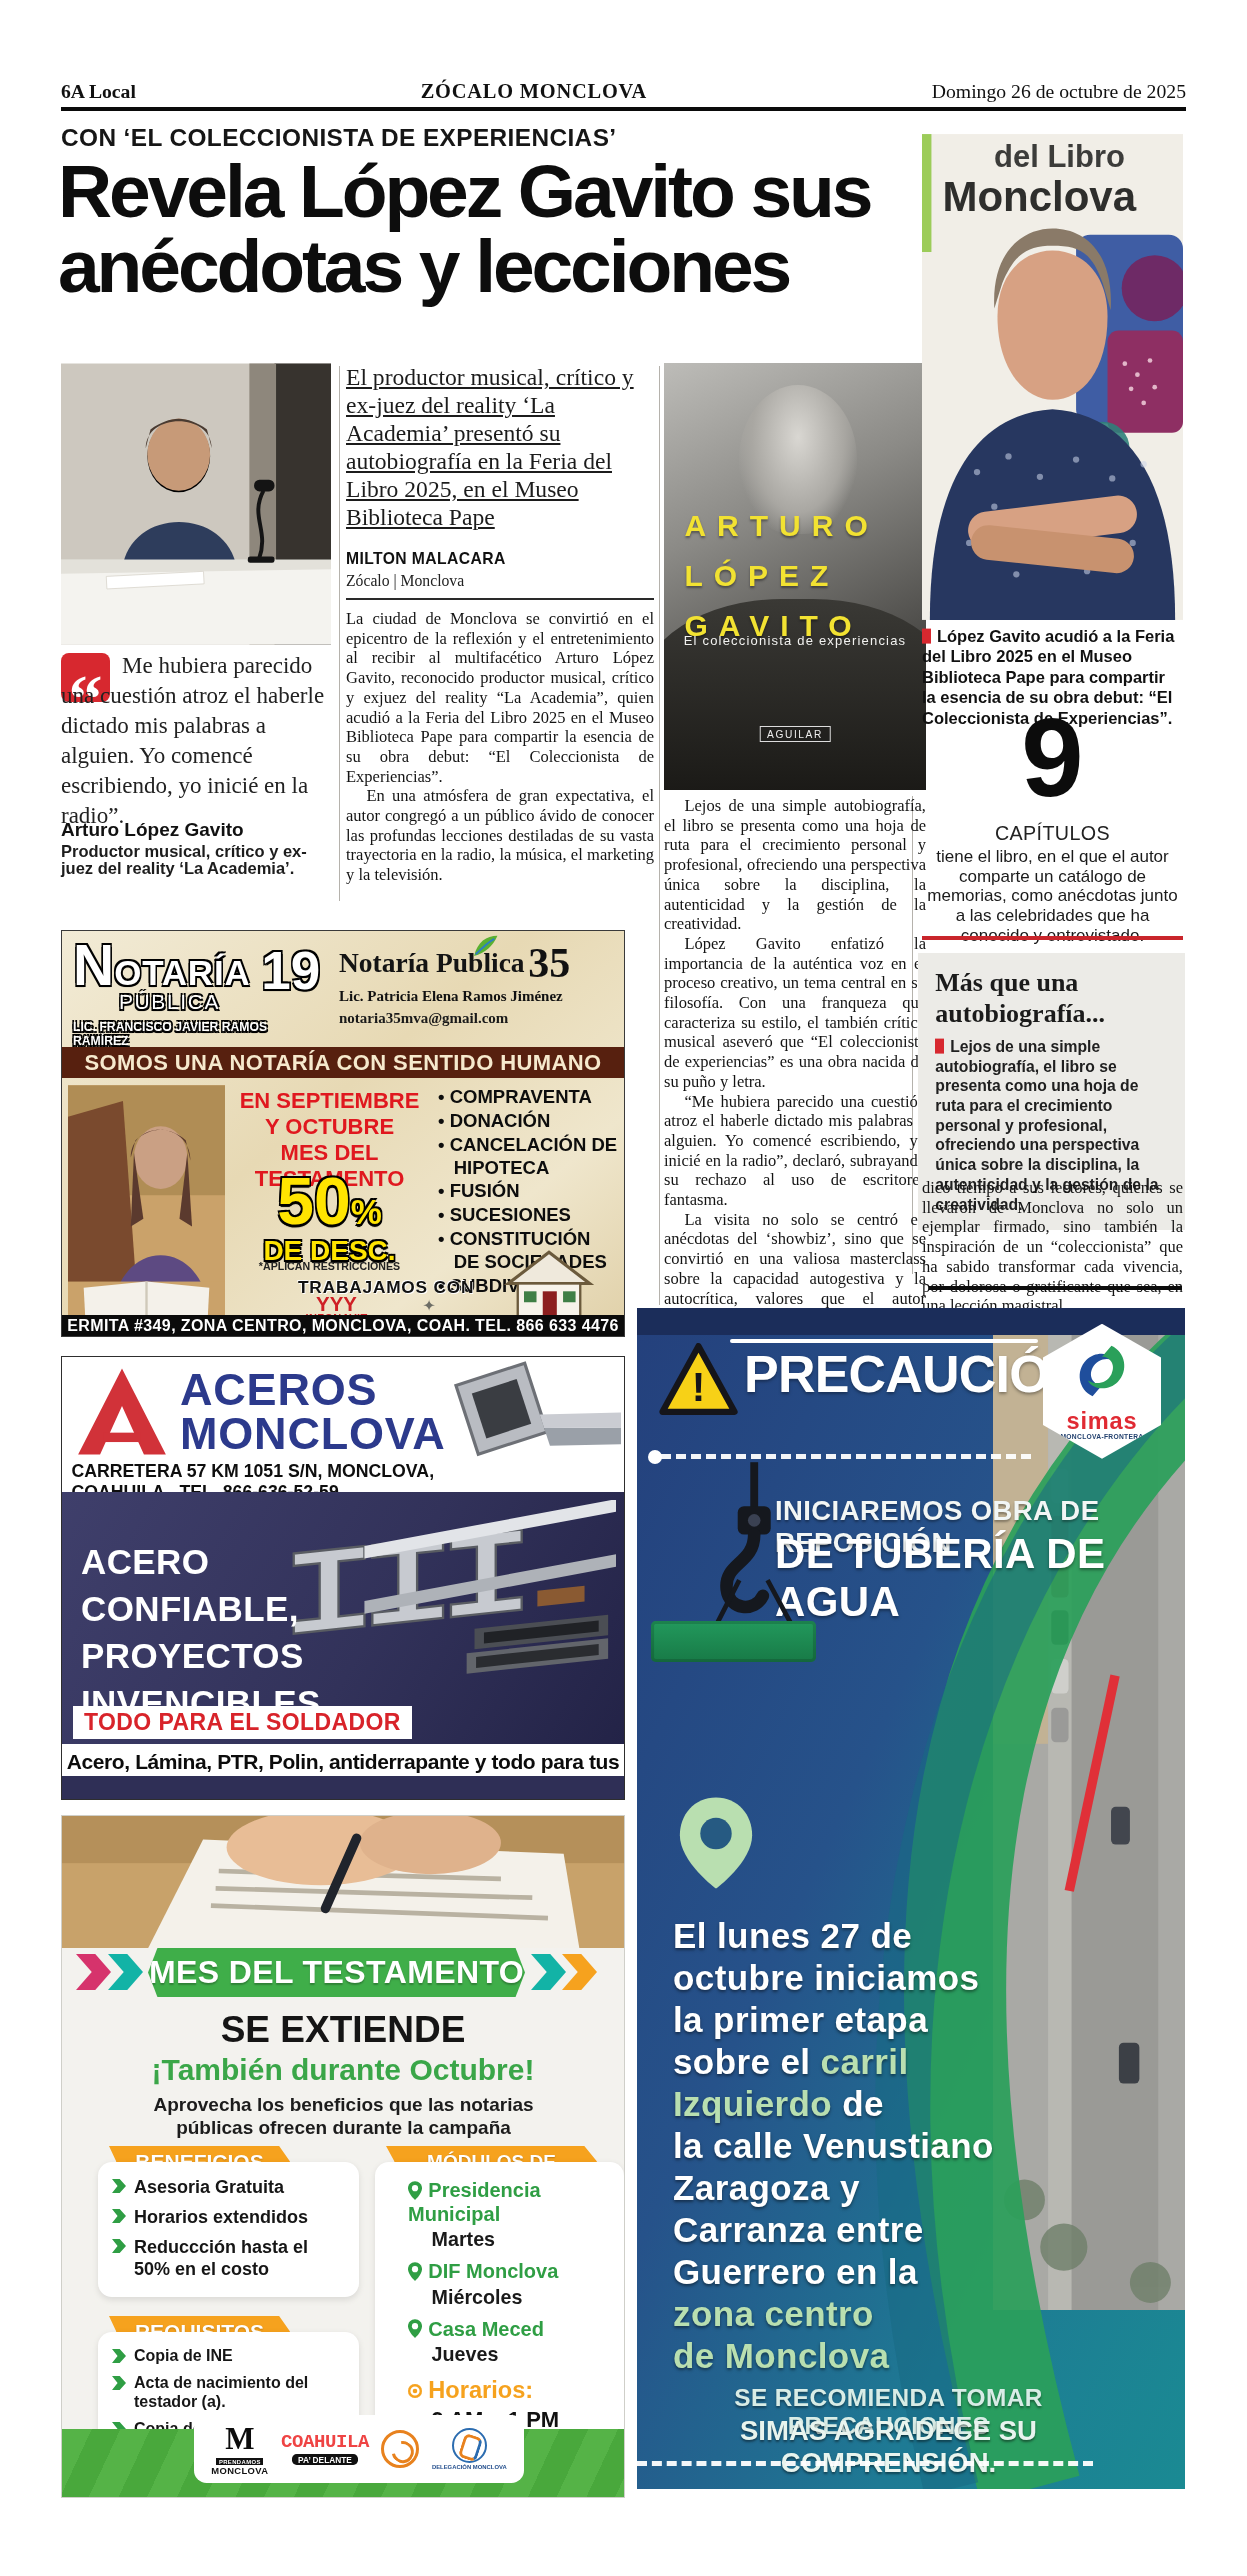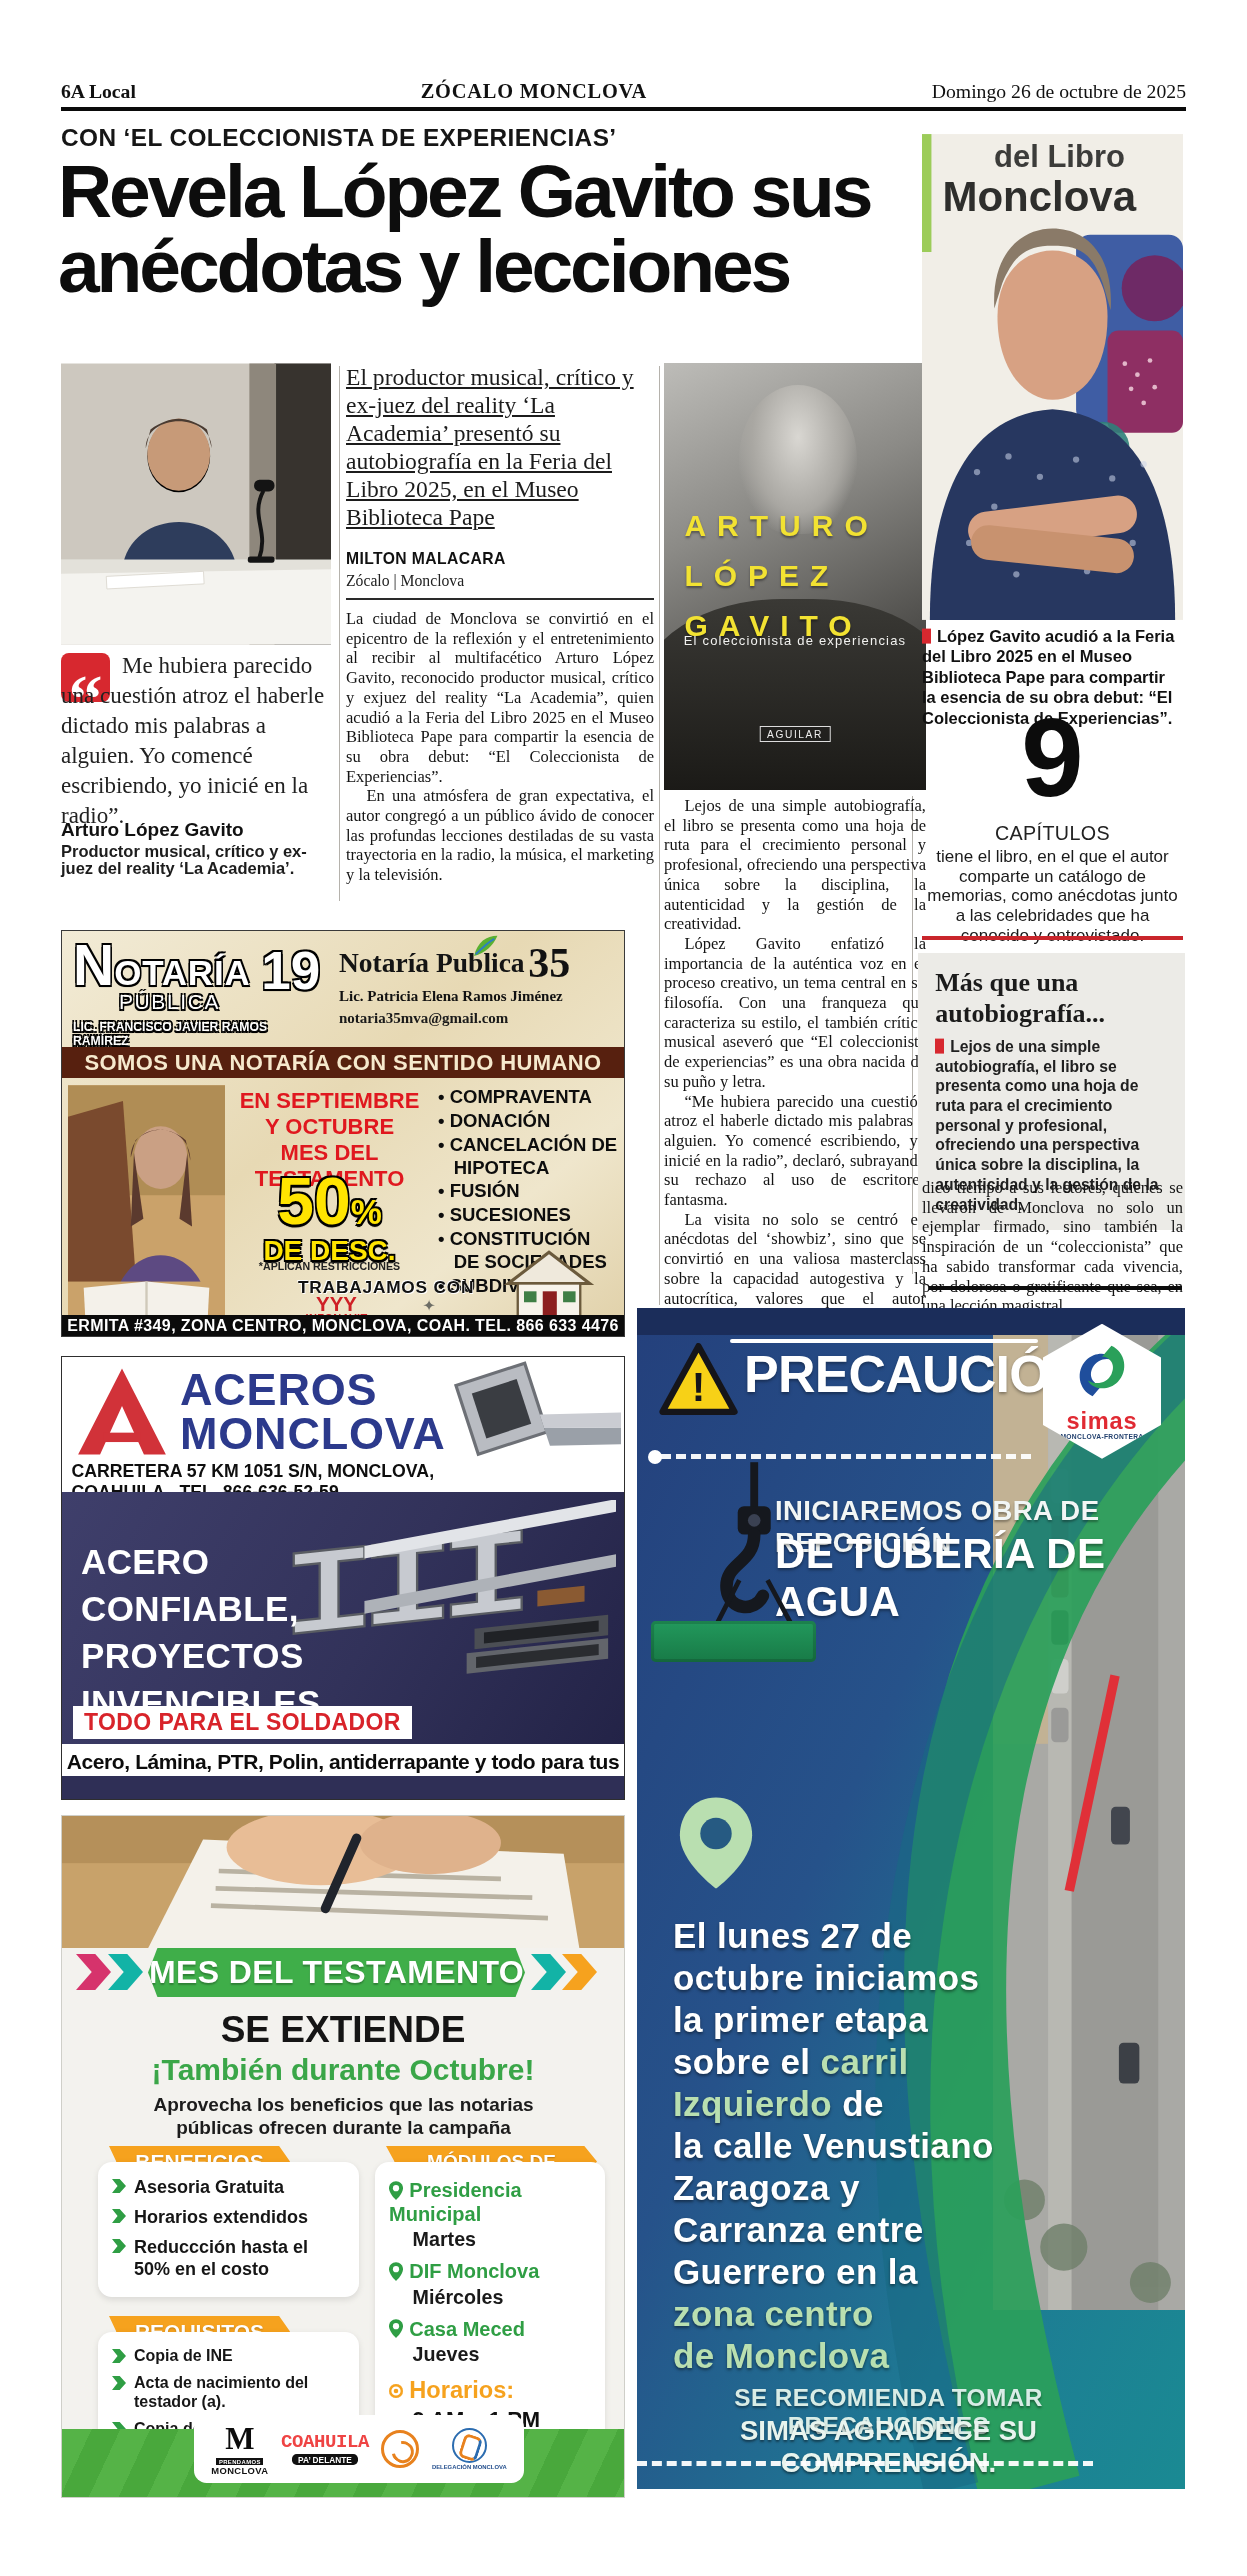--- a/index.html
+++ b/index.html
@@ -490,21 +490,21 @@
     <div class="t-tab" style="left:47px;top:500px;width:181px;">REQUISITOS</div>
     <div class="t-box" style="left:36px;top:516px;width:261px;height:118px;">
       <ul class="t-list small">
         <li><span class="t-chev"></span><span>Copia de INE</span></li>
         <li><span class="t-chev"></span><span>Acta de nacimiento del testador (a).</span></li>
         <li><span class="t-chev"></span><span>Copia de acta de nacimiento de herederos y/o tutor testamentario.</span></li>
       </ul>
     </div>
 
     <div class="t-tab" style="left:324px;top:330px;width:211px;font-size:19px;">MÓDULOS DE ATENCIÓN</div>
-    <div class="t-box" style="left:313px;top:346px;width:230px;height:288px;">
+    <div class="t-box" style="left:313px;top:346px;width:230px;height:288px;padding-left:19px;">
       <div class="t-mod">
         <div class="t-place"><svg class="t-pin" viewBox="0 0 18 24">
               <path d="M9,0 C4,0 0,4 0,9 C0,16 9,24 9,24 C9,24 18,16 18,9 C18,4 14,0 9,0 Z" fill="#2f9e44"></path>
               <circle cx="9" cy="9" r="4" fill="#fff"></circle>
             </svg><span>Presidencia Municipal</span></div>
         <div class="t-day">Martes</div>
         <div class="t-place"><svg class="t-pin" viewBox="0 0 18 24">
               <path d="M9,0 C4,0 0,4 0,9 C0,16 9,24 9,24 C9,24 18,16 18,9 C18,4 14,0 9,0 Z" fill="#2f9e44"></path>
               <circle cx="9" cy="9" r="4" fill="#fff"></circle>
             </svg><span>DIF Monclova</span></div>

